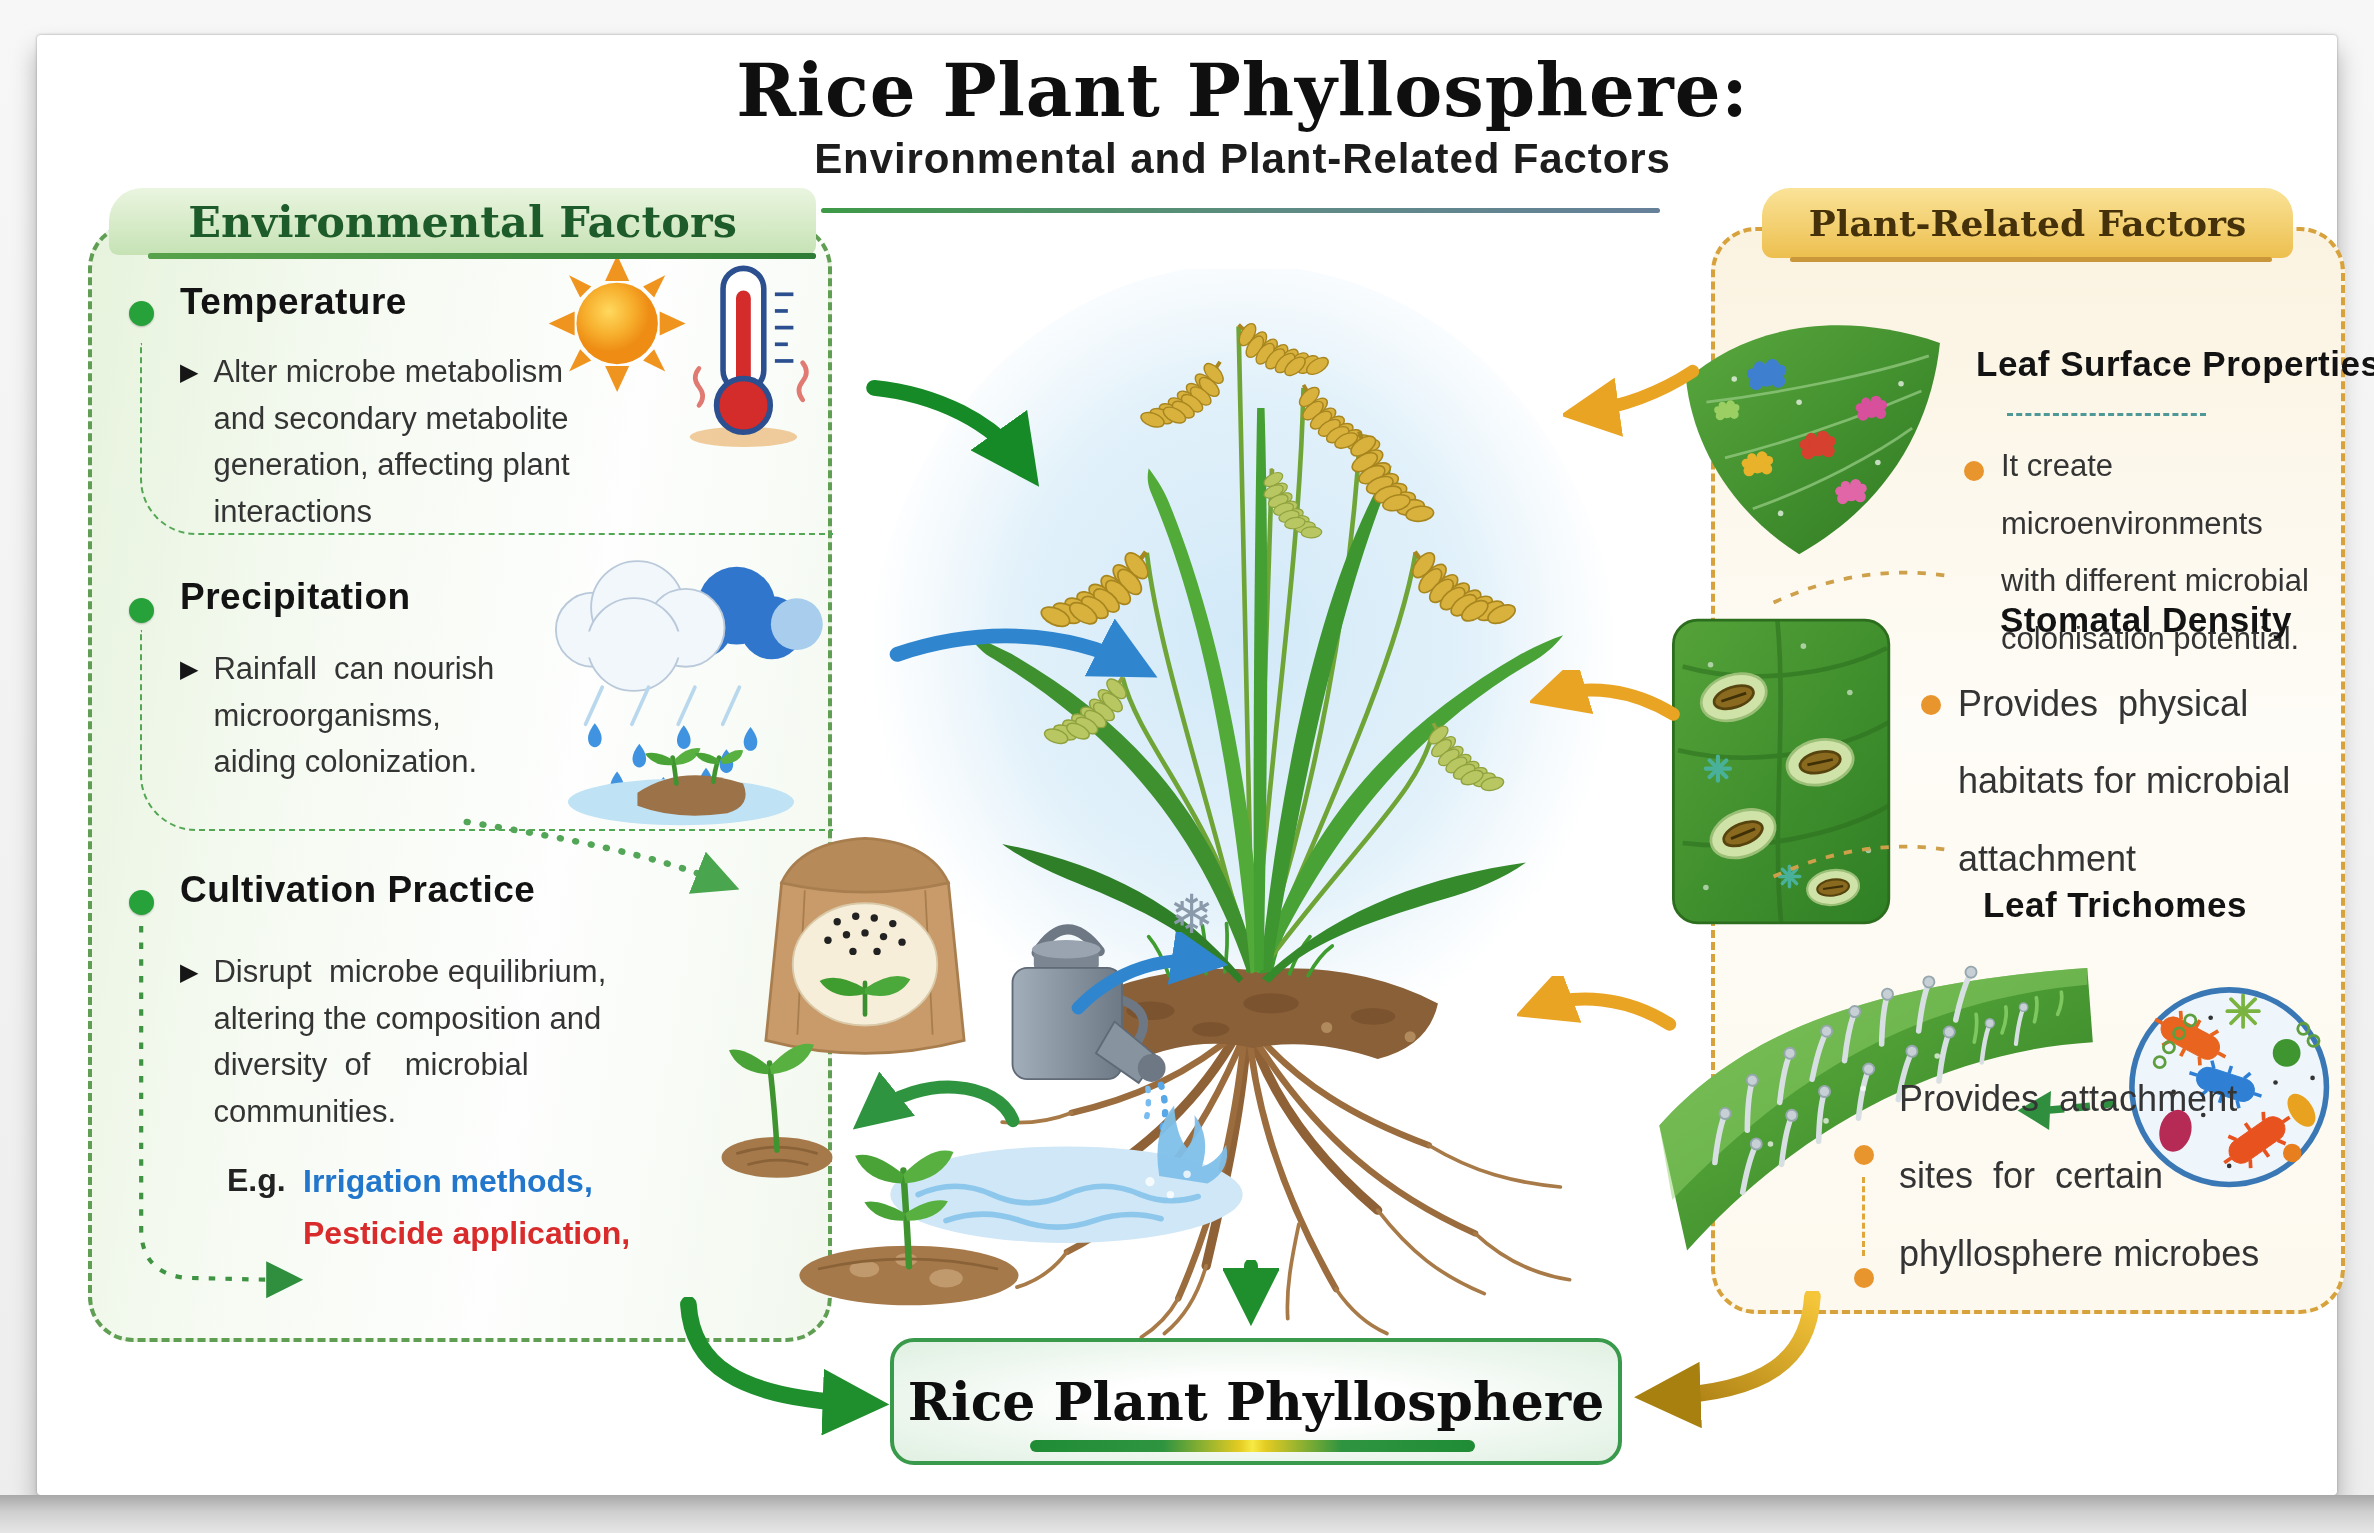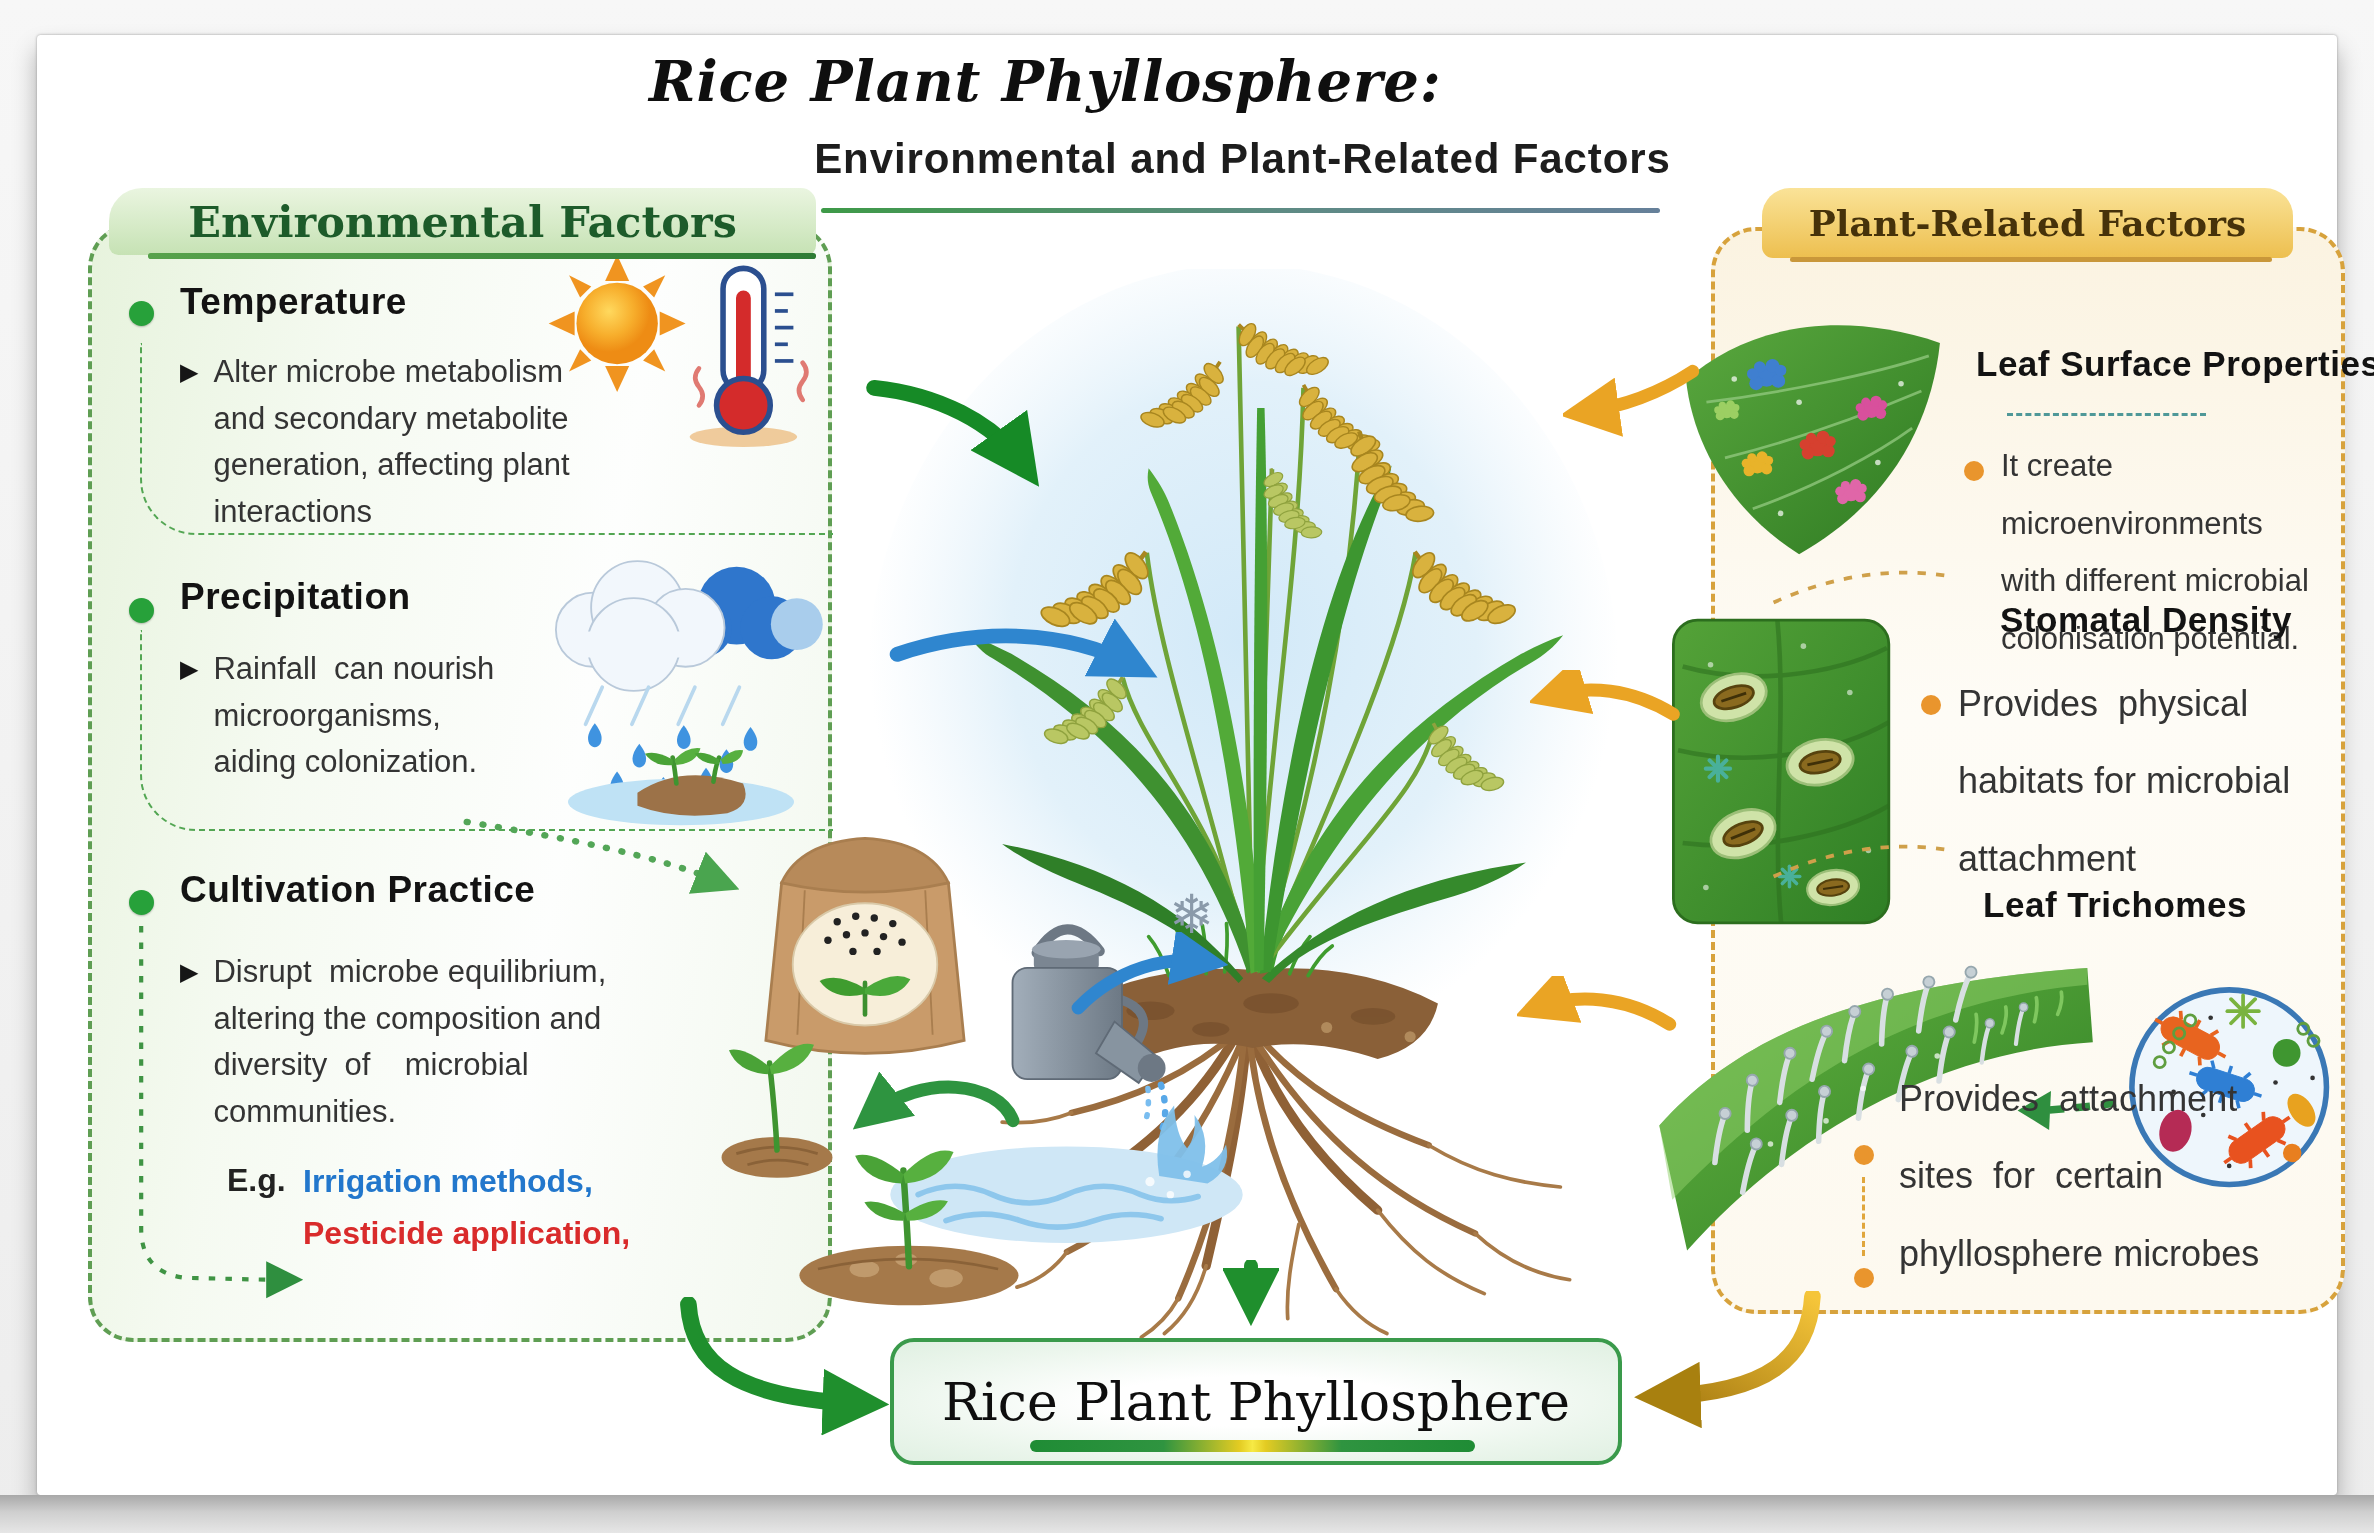--- a/index.html
+++ b/index.html
@@ -5,22 +5,22 @@
   html,body{margin:0;padding:0;background:#e9e9e9;}
   #canvas{position:relative;width:2375px;height:1533px;background:linear-gradient(180deg,#f7f7f7,#ededed);
           font-family:"Liberation Sans",sans-serif;overflow:hidden;}
   .a{position:absolute;}
   #card{left:37px;top:35px;width:2300px;height:1460px;background:#ffffff;border-radius:3.7px;
         box-shadow:0 0 2.8px #9a9a9a,0 15px 24px rgba(0,0,0,.30);}
   .bottom-band{left:0;top:1495px;width:2375px;height:38px;
         background:linear-gradient(180deg,#a8a8a8 0%,#cfcfcf 45%,#e6e6e6 100%);}
 
   
-  .title-main{left:649px;top:48px;width:1187px;text-align:left;
-        font-family:"DejaVu Serif",serif;font-weight:bold;font-size:56px;color:#0f0f0f;letter-spacing:0.9px;font-style:italic;}
+  .title-main{left:649px;top:48px;width:1187px;text-align:center;
+        font-family:"DejaVu Serif",serif;font-weight:bold;font-size:72px;color:#0f0f0f;letter-spacing:0.9px;}
   .title-sub{left:649px;top:135px;width:1187px;text-align:center;
         font-weight:bold;font-size:42px;color:#1d1d1d;letter-spacing:0.9px;}
   .title-underline{left:821px;top:208px;width:839px;height:4.6px;border-radius:2.8px;
         background:linear-gradient(90deg,#3e9a48,#5e8b84 55%,#66809a);}
 
   
   .panel{border-radius:45px;}
   #env-panel{left:88px;top:223px;width:736px;height:1111px;border:4.6px dashed #5f9e53;
         background:linear-gradient(100deg,#e7f3dd 0%,#f5faf1 30%,#fdfefd 62%,#f2f8ee 100%);}
   #plant-panel{left:1711px;top:227px;width:626px;height:1079px;border:4.6px dashed #d7a23c;
@@ -49,21 +49,21 @@
   .eg-label{font-size:32px;color:#222;font-weight:bold;}
   .eg-line{font-size:32px;font-weight:bold;line-height:52px;white-space:nowrap;}
   .eg-red{color:#d92b2b;}.eg-blue{color:#2277cc;}.eg-green{color:#219a3f;}
   .teal-dash{border-top:3.7px dashed #4f9898;}
   .gold-vdash{border-left:3.7px dashed #e0a63c;}
 
   
   #bottom-box{left:890px;top:1338px;width:724px;height:119px;border:4.6px solid #3a9a4b;border-radius:24px;
         background:radial-gradient(ellipse at center,#ffffff 30%,#ecf6ed 70%,#e0f0e2 100%);
         display:flex;align-items:center;justify-content:center;}
-  #bottom-box-label{font-family:"DejaVu Serif",serif;font-weight:normal;font-size:52px;color:#0e0e0e;}
+  #bottom-box-label{font-family:"DejaVu Serif",serif;font-weight:bold;font-size:52px;color:#0e0e0e;}
   #box-underbar{left:1030px;top:1440px;width:445px;height:12px;border-radius:6.5px;
         background:linear-gradient(90deg,#1f8c35 0%,#2f9440 30%,#e3cb22 47%,#f7ea45 50%,#e3cb22 53%,#2f9440 70%,#1f8c35 100%);}
 
   .snow{font-size:54px;color:#8a9aaa;}
   svg{display:block;}
 </style>
 </head>
 <body>
 
 <div id="canvas" class="a" style="left:0;top:0">

